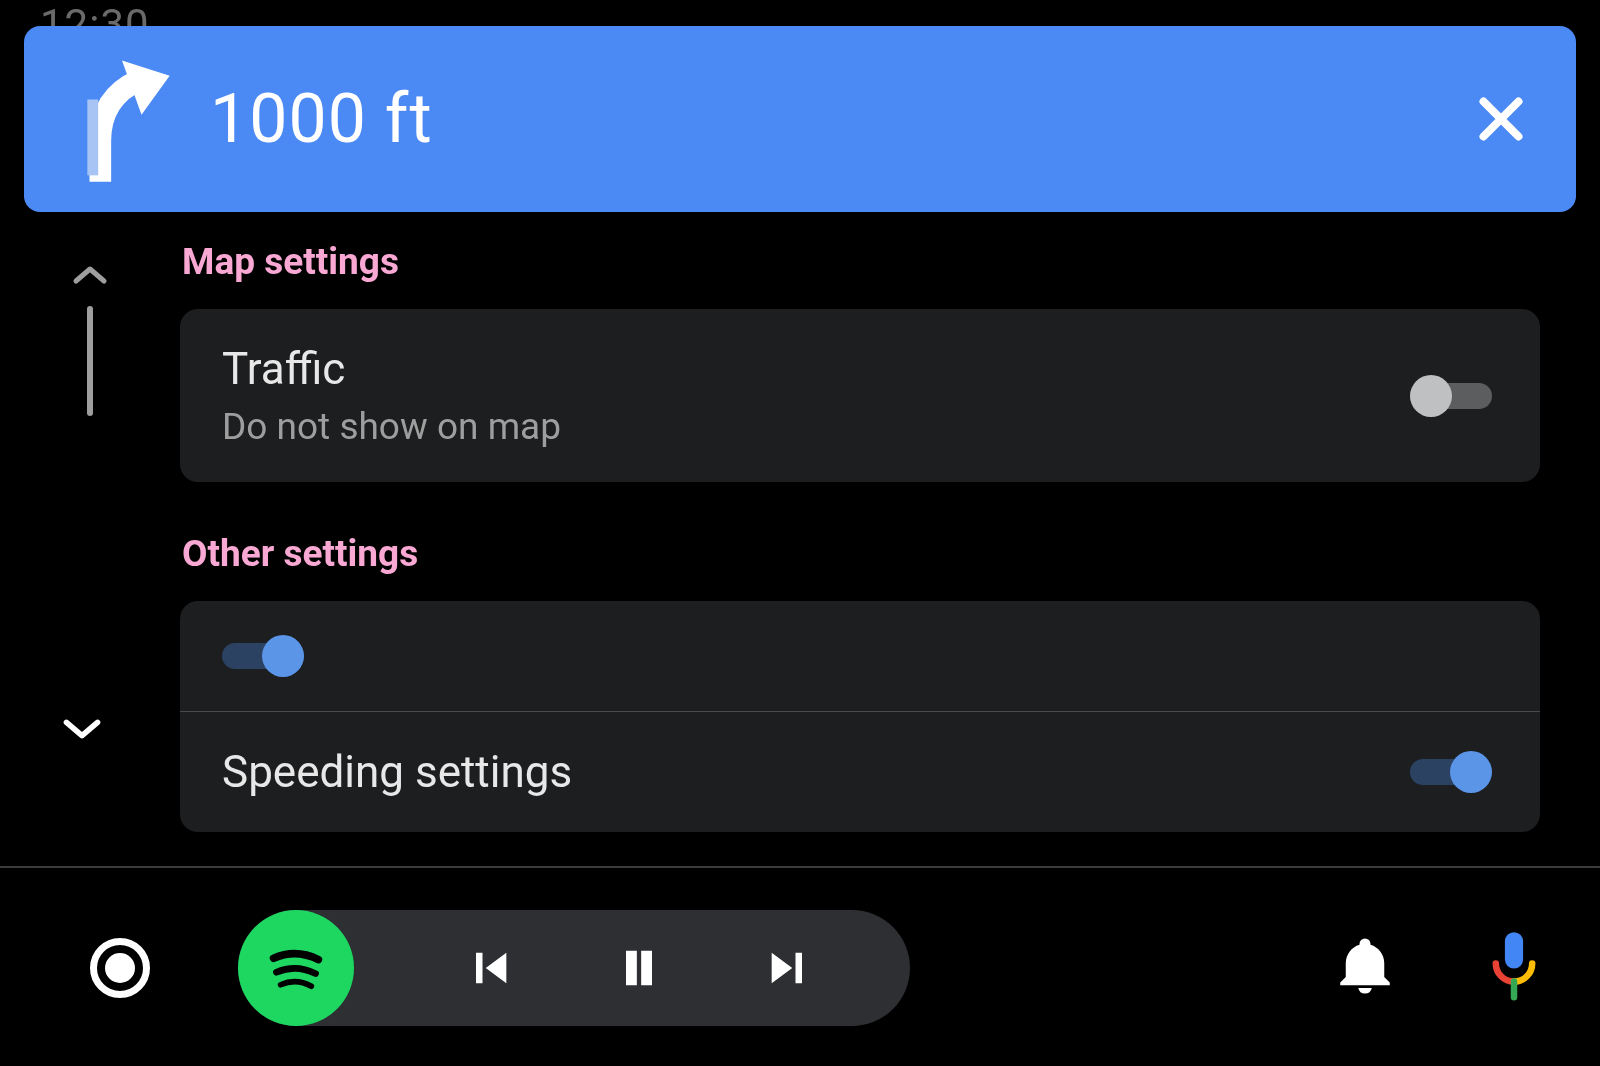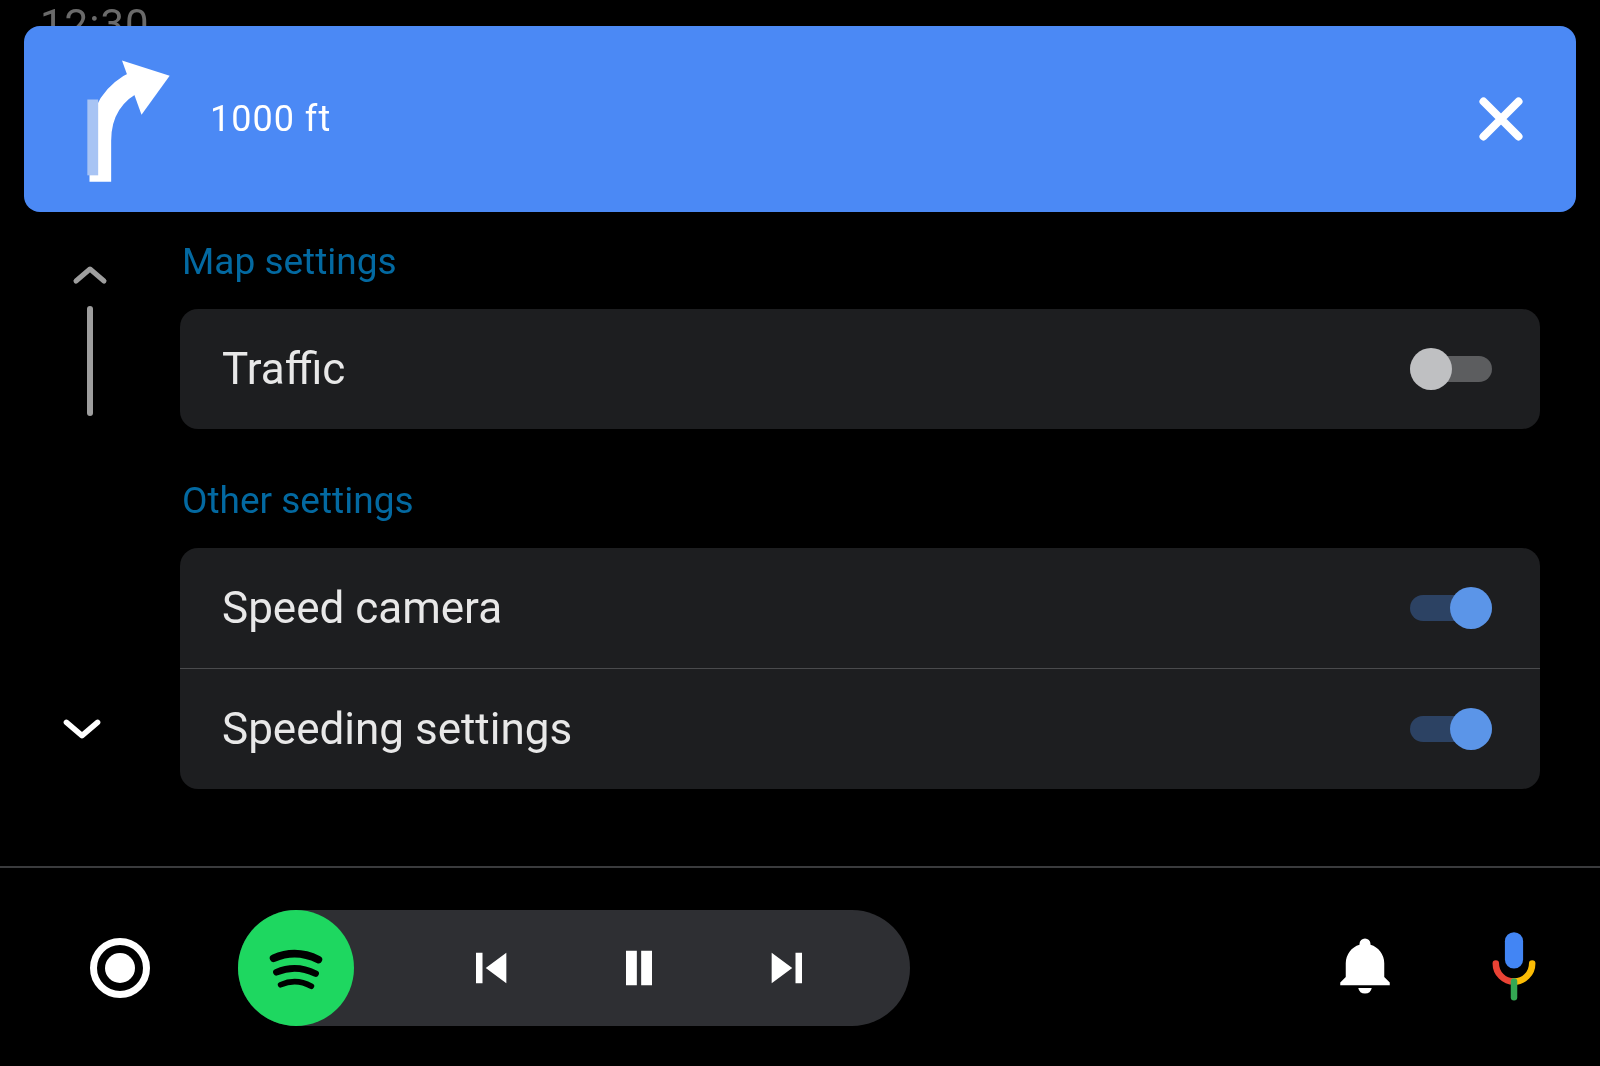--- a/index.html
+++ b/index.html
@@ -13,29 +13,29 @@
   
   .nav-banner {
     position: absolute; left: 24px; top: 26px; right: 24px; height: 186px;
     background: #4b89f5; border-radius: 16px;
     display: flex; align-items: center; padding-left: 28px; padding-right: 0;
     overflow: hidden;
   }
   .nav-banner .turn-icon { width: 140px; display:flex; align-items:center; justify-content:center; }
   .nav-banner .turn-icon svg { width: 110px; height: 130px; }
   .nav-banner .texts { flex: 1; padding-left: 18px; display:flex; flex-direction:column; justify-content:center; gap:6px; }
-  .nav-banner .dist { color:#fff; font-size: 36px; font-weight:400; letter-spacing:1px; }
+  .nav-banner .dist { color:#fff; font-size: 68px; font-weight:400; letter-spacing:1px; }
   .nav-banner .dir  { color:#e7effd; font-size: 38px; font-weight:400; }
   .nav-banner .close { width: 150px; display:flex; align-items:center; justify-content:center; cursor:pointer; }
   .nav-banner .close svg { width: 60px; height: 60px; }
 
   
   .content { position:absolute; left:180px; right:60px; top:220px; bottom:120px; }
 
-  .section-header { color:#0369a1; font-size:37px; font-weight:400; margin: 20px 0 26px 2px; }
+  .section-header { color:#f9a8d4; font-size:37px; font-weight:700; margin: 20px 0 26px 2px; }
 
   .card { background:#1d1e20; border-radius:18px; overflow:hidden; }
 
   .setting-row { display:flex; align-items:center; justify-content:space-between; padding: 34px 48px 34px 42px; }
   .setting-row + .setting-row { border-top: 1px solid #4a4b4d; }
   .setting-texts .title { color:#e8e8e8; font-size:44px; font-weight:400; }
   .setting-texts .sub   { color:#9e9e9e; font-size:37px; margin-top:10px; }
 
   
   .switch { position:relative; width:82px; height:42px; }
@@ -113,34 +113,32 @@
         <path d="M4 6 L18 18 L32 6" stroke="#fff" stroke-width="5" fill="none" stroke-linecap="round" stroke-linejoin="round"></path>
       </svg>
   </div>
 
   <div class="content">
     <div class="section-header">Map settings</div>
     <div class="card">
       <div class="setting-row">
         <div class="setting-texts">
           <div class="title">Traffic</div>
+          <div class="sub">Do not show on map</div>
         </div>
         <div class="switch off">
           <div class="track"></div>
             <div class="knob"></div>
         </div>
       </div>
     </div>
 
     <div class="section-header" style="margin-top:50px">Other settings</div>
     <div class="card">
       <div class="setting-row">
-        <div class="setting-texts">
-          <div class="title">Speed camera</div>
-        </div>
         <div class="switch on">
           <div class="track"></div>
             <div class="knob"></div>
         </div>
       </div>
       <div class="setting-row">
         <div class="setting-texts">
           <div class="title">Speeding settings</div>
         </div>
         <div class="switch on">

